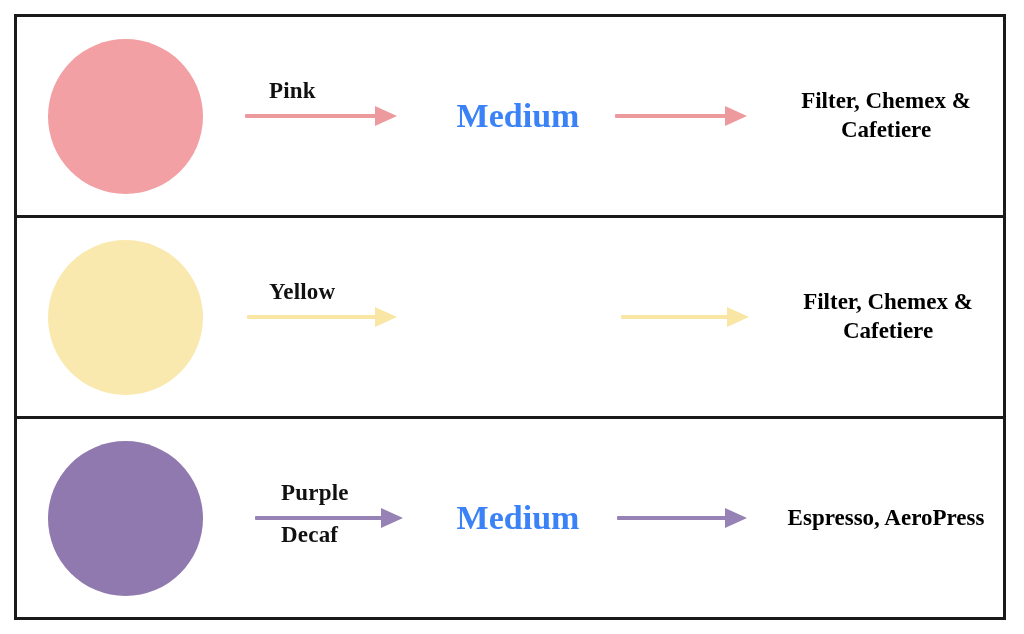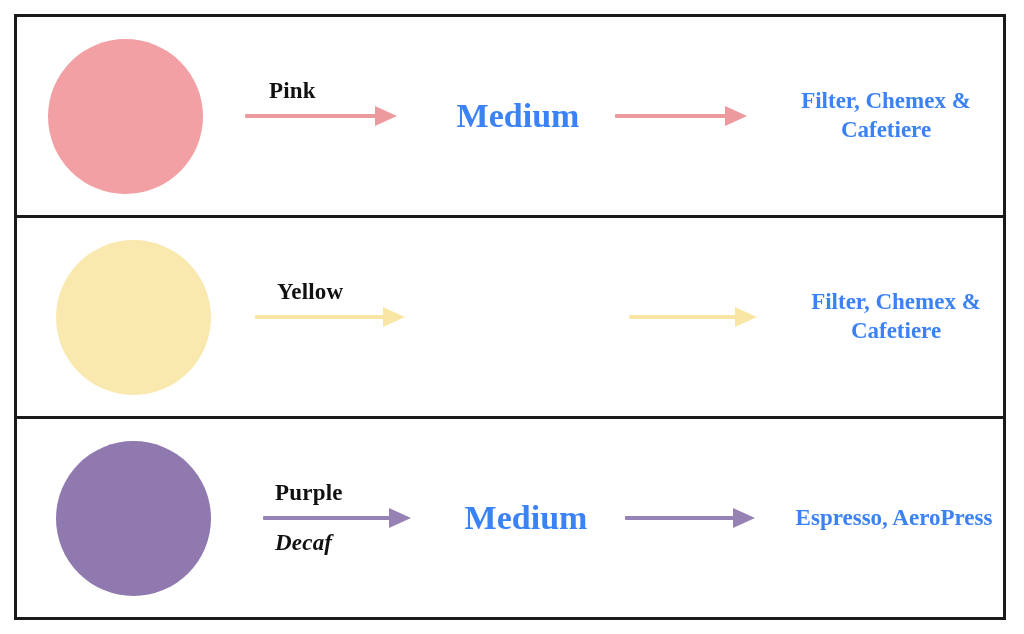--- a/index.html
+++ b/index.html
@@ -31,21 +31,20 @@
     box-sizing: border-box;
     border: 3px solid #1d4ed8;
     background: #ffffff;
     flex: 1 1 0;
     display: flex;
     align-items: center;
   }
   .row + .row {
     border-top-width: 3px;
     margin-top: -3px;
-    padding-left: 8px;
   }
 
   
   .circle-cell {
     position: relative;
     width: 216px;
     height: 100%;
     flex: 0 0 216px;
     display: flex;
     align-items: center;
@@ -96,22 +95,21 @@
     color: #111111;
     white-space: nowrap;
     letter-spacing: 0.2px;
   }
   .arrow-label.above {
     bottom: 50%;
     margin-bottom: 12px;
   }
   .arrow-label.below {
     top: 50%;
-    margin-top: 12px;
-    font-style: italic;
+    margin-top: 4px;
   }
 
   
   .stage-text {
     position: absolute;
     top: 50%;
     transform: translateY(-50%);
     font-weight: bold;
     font-size: 34px;
     color: #3b82f6;
@@ -120,21 +118,21 @@
   }
 
   
   .method-text {
     position: absolute;
     top: 50%;
     transform: translateY(-50%);
     font-weight: bold;
     font-size: 23px;
     line-height: 1.25;
-    color: #3b82f6;
+    color: #000000;
     text-align: center;
     width: 250px;
   }
   .method-text .line { display: block; white-space: nowrap; }
 
   
   
   .arrow-1 { left: 12px;  width: 152px; }
   
   .arrow-2 { left: 382px; width: 132px; }
@@ -148,21 +146,21 @@
   
   .row-2 .arrow-1 { left: 14px;  width: 150px; }
   .row-2 .arrow-2 { left: 388px; width: 128px; }
   .row-2 .label-1 { left: 36px; }
   .row-2 .stage-1 { left: 186px; width: 196px; }
   .row-2 .method-1 { left: 530px; }
 
   
   .row-3 .arrow-1 { left: 22px;  width: 148px; }
   .row-3 .arrow-2 { left: 384px; width: 130px; }
-  .row-3 .label-1 { left: 34px; }
+  .row-3 .label-1 { left: 48px; }
   .row-3 .stage-1 { left: 200px; width: 170px; }
   .row-3 .method-1 { left: 518px; width: 270px; }
 </style>
 </head>
 <body style="background: rgb(255, 255, 255);">
 
 <div id="chart-frame">
 
   <div class="row row-1" style="border-color: rgb(26, 26, 26);">
 

